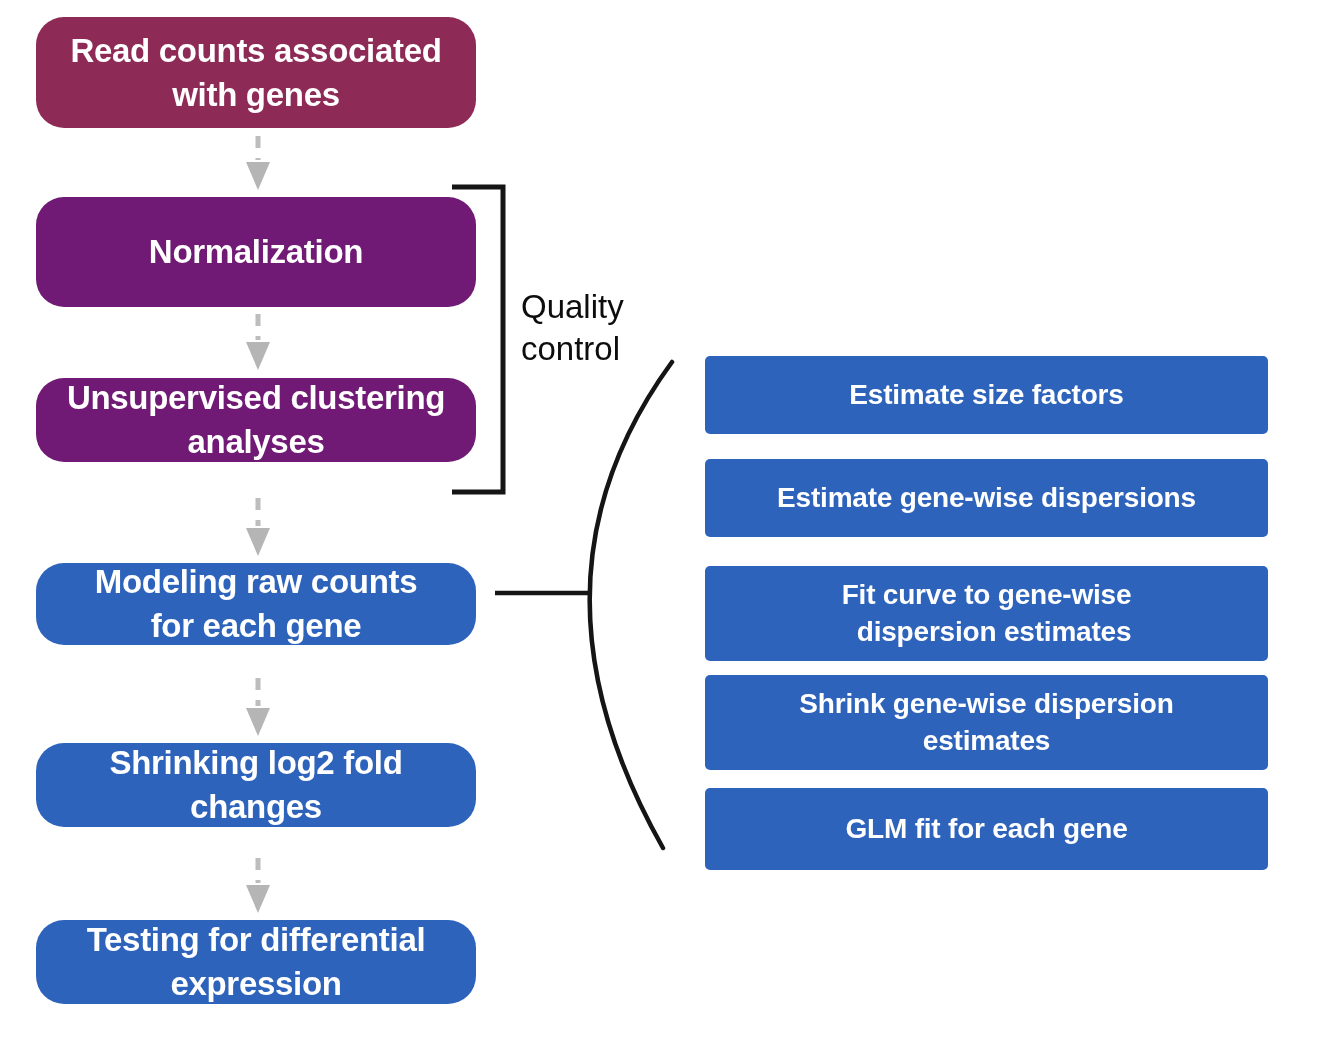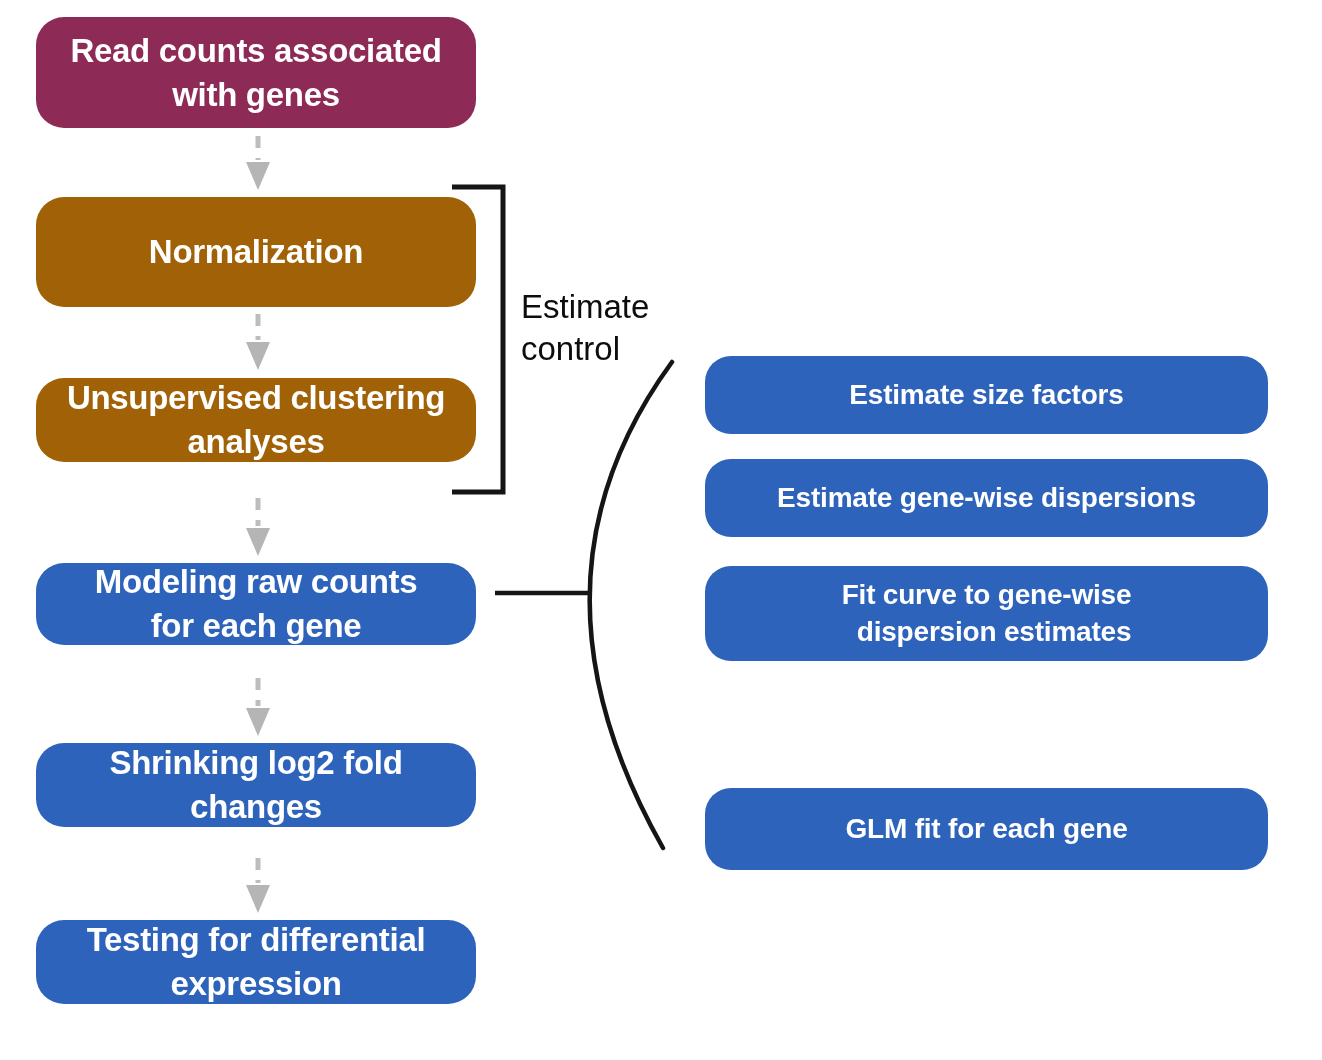--- a/index.html
+++ b/index.html
@@ -39,28 +39,28 @@
     width: 440px;
     border-radius: 28px;
     font-size: 33px;
     line-height: 1.33;
     letter-spacing: -0.3px;
     padding: 0 14px;
   }
   .sub-box {
     left: 705px;
     width: 563px;
-    border-radius: 26px;
+    border-radius: 5px;
     font-size: 28px;
     line-height: 1.3;
     letter-spacing: -0.2px;
     padding: 0 20px;
   }
   .maroon { background: #8e2a56; }
-  .green  { background: #a16207; }
+  .green  { background: #701a75; }
   .blue   { background: #2e63bc; }
 
   .step-0 { top: 17px;  height: 111px; }
   .step-1 { top: 197px; height: 110px; }
   .step-2 { top: 378px; height: 84px; }
   .step-3 { top: 563px; height: 82px; }
   .step-4 { top: 743px; height: 84px; }
   .step-5 { top: 920px; height: 84px; }
 
   .sub-0 { top: 356px; height: 78px; }
@@ -135,30 +135,34 @@
   </div>
   <div class="box main-box blue step-4">
     <span class="box-label">Shrinking log2 fold
 changes</span>
   </div>
   <div class="box main-box blue step-5">
     <span class="box-label">Testing for differential
 expression</span>
   </div>
 
-  <div class="qc-label">Estimate
+  <div class="qc-label">Quality
 control</div>
 
   <div class="box sub-box blue sub-0">
     <span class="box-label">Estimate size factors</span>
   </div>
   <div class="box sub-box blue sub-1">
     <span class="box-label">Estimate gene-wise dispersions</span>
   </div>
   <div class="box sub-box blue sub-2">
     <span class="box-label">Fit curve to gene-wise
 dispersion estimates</span>
   </div>
+  <div class="box sub-box blue sub-3">
+    <span class="box-label">Shrink gene-wise dispersion
+estimates</span>
+  </div>
   <div class="box sub-box blue sub-4">
     <span class="box-label">GLM fit for each gene</span>
   </div>
 
 </div>
 
 </body></html>

